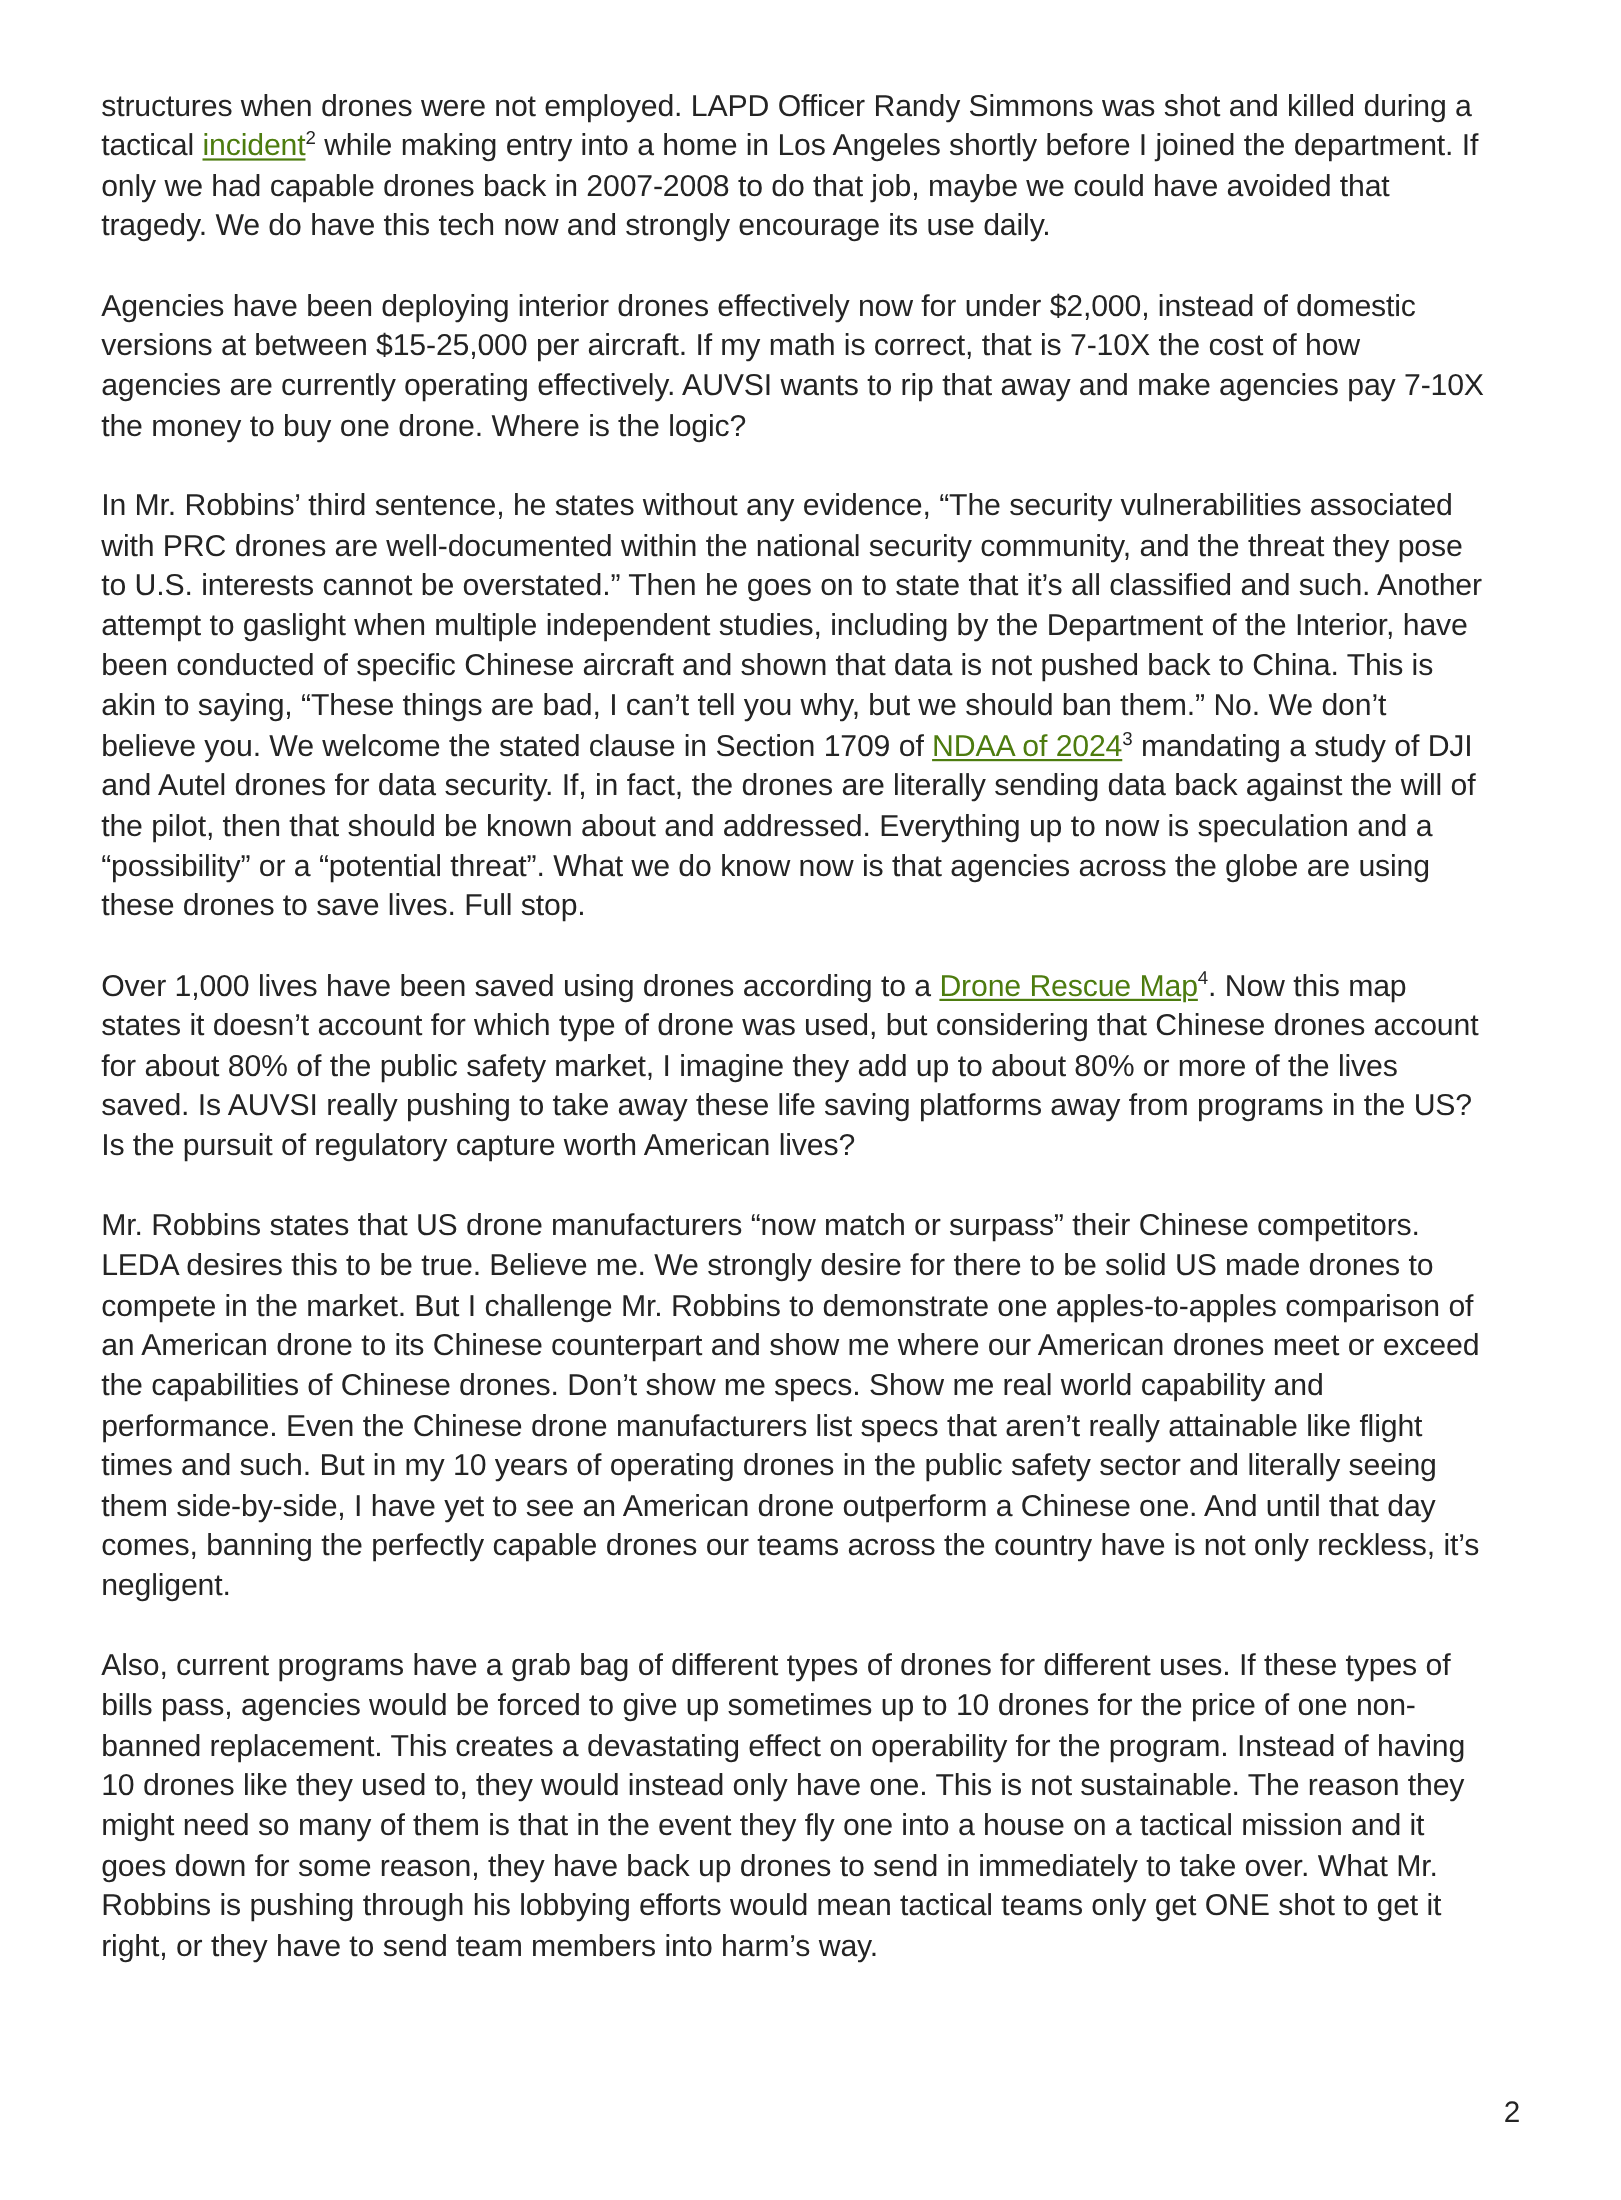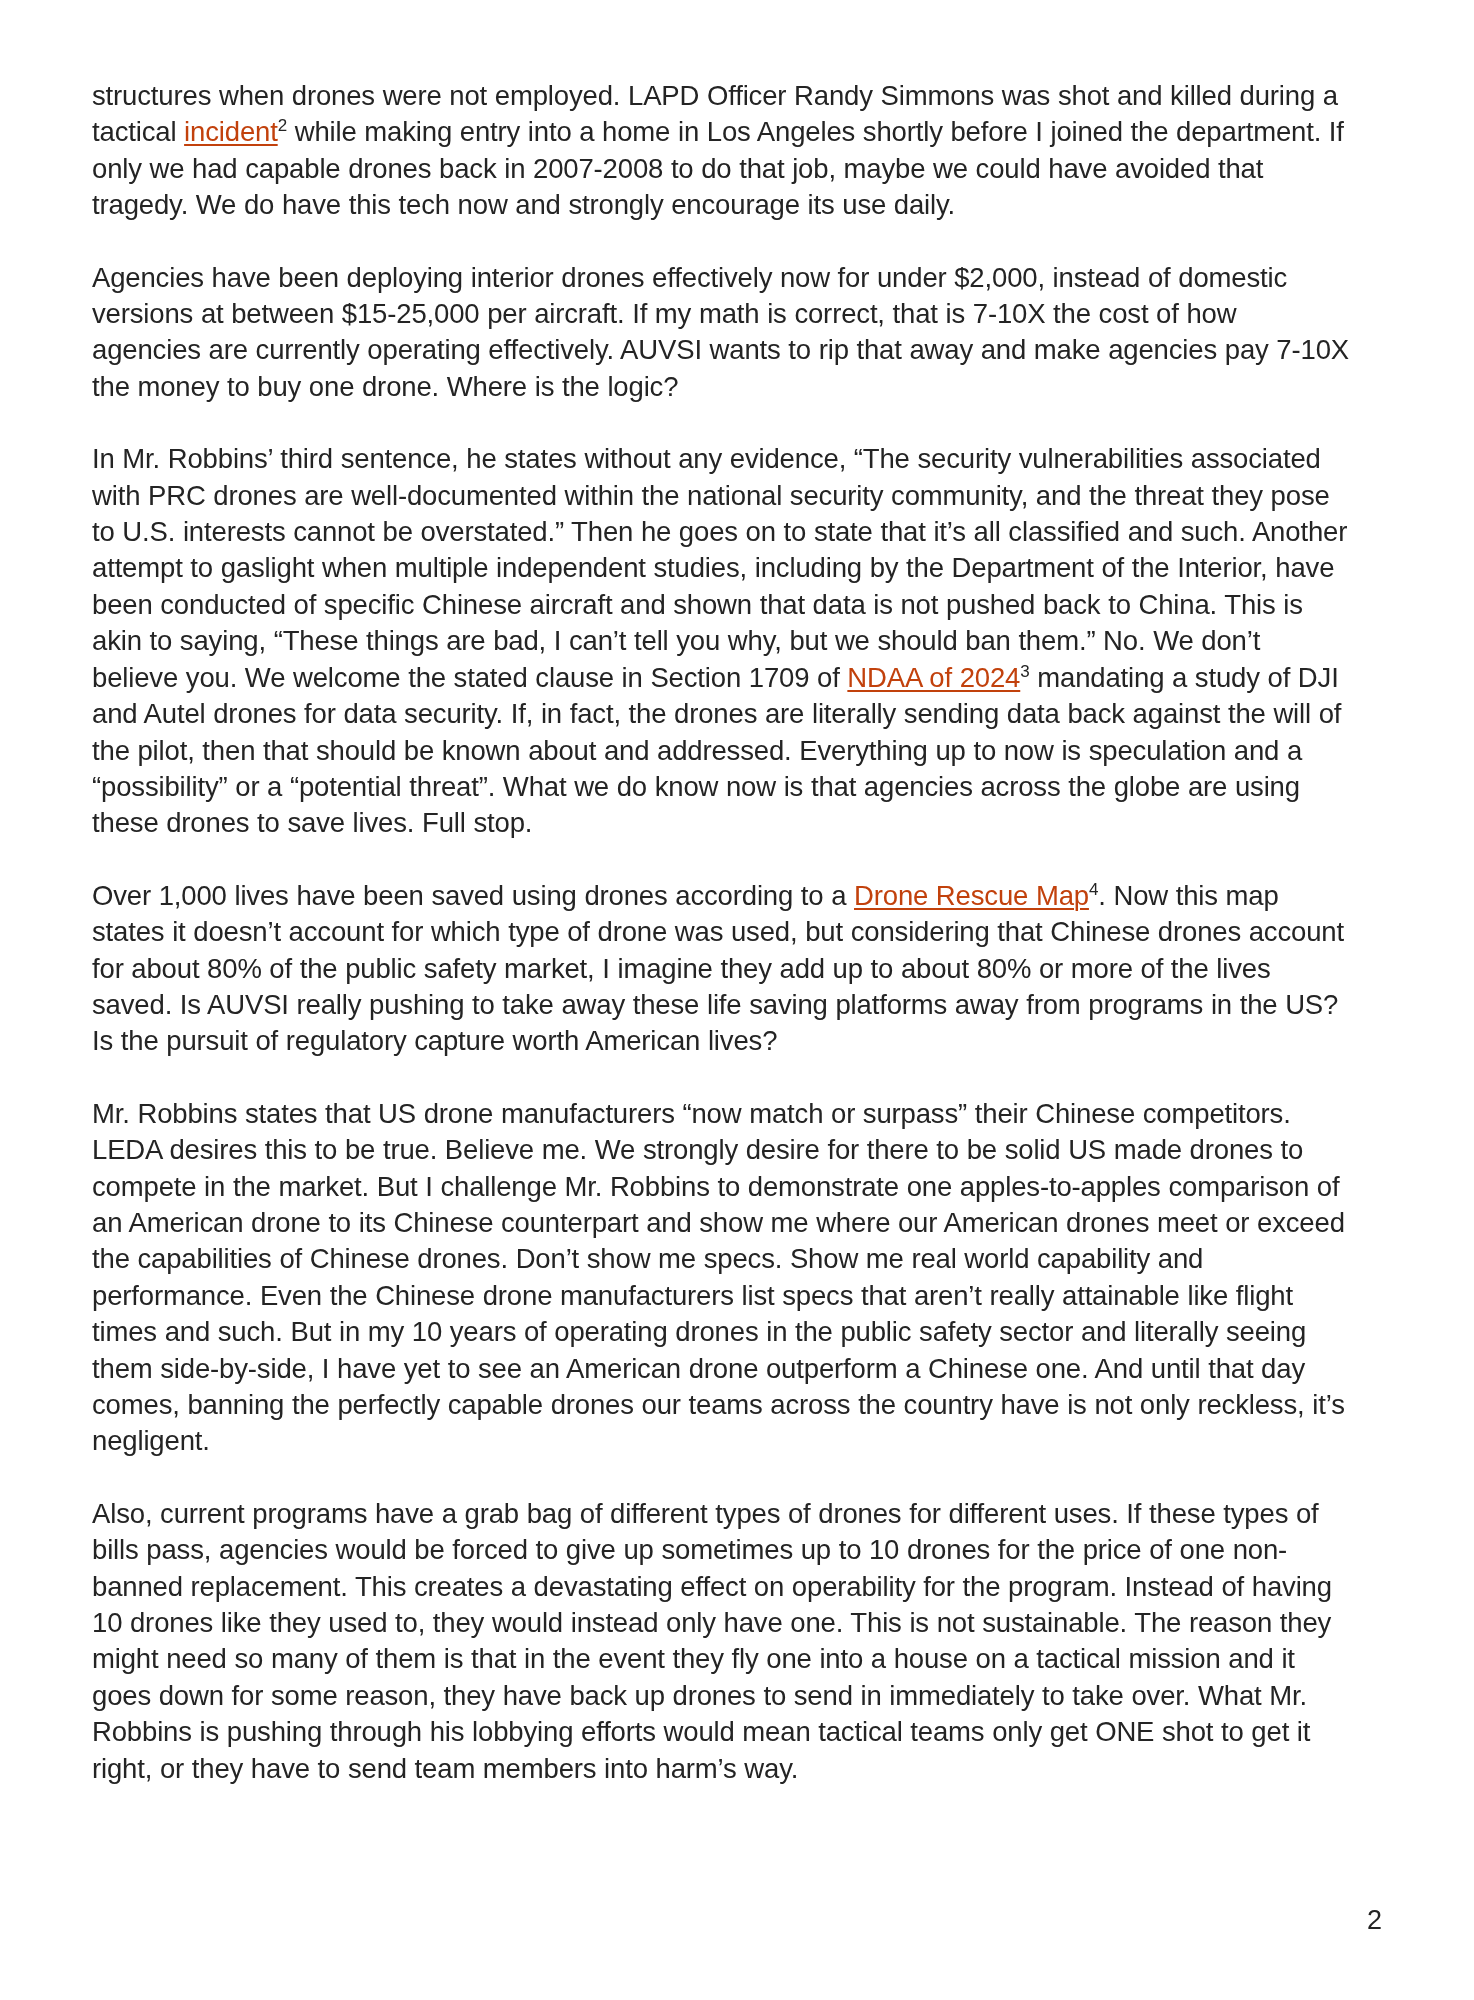--- a/index.html
+++ b/index.html
@@ -30,21 +30,21 @@
     font-size: 27.5px;
     line-height: 36.4px;
     color: #242424;
     letter-spacing: -0.15px;
     margin: 0 0 36px 0;
     text-align: left;
     word-spacing: 0.2px;
   }
   .para:last-of-type { margin-bottom: 0; }
   .link {
-    color: #c2410c;
+    color: #4d7c0f;
     text-decoration: underline;
     text-underline-offset: 3px;
     text-decoration-thickness: 1.5px;
     cursor: pointer;
   }
   .fn {
     font-size: 17px;
     vertical-align: super;
     line-height: 0;
     color: #242424;

